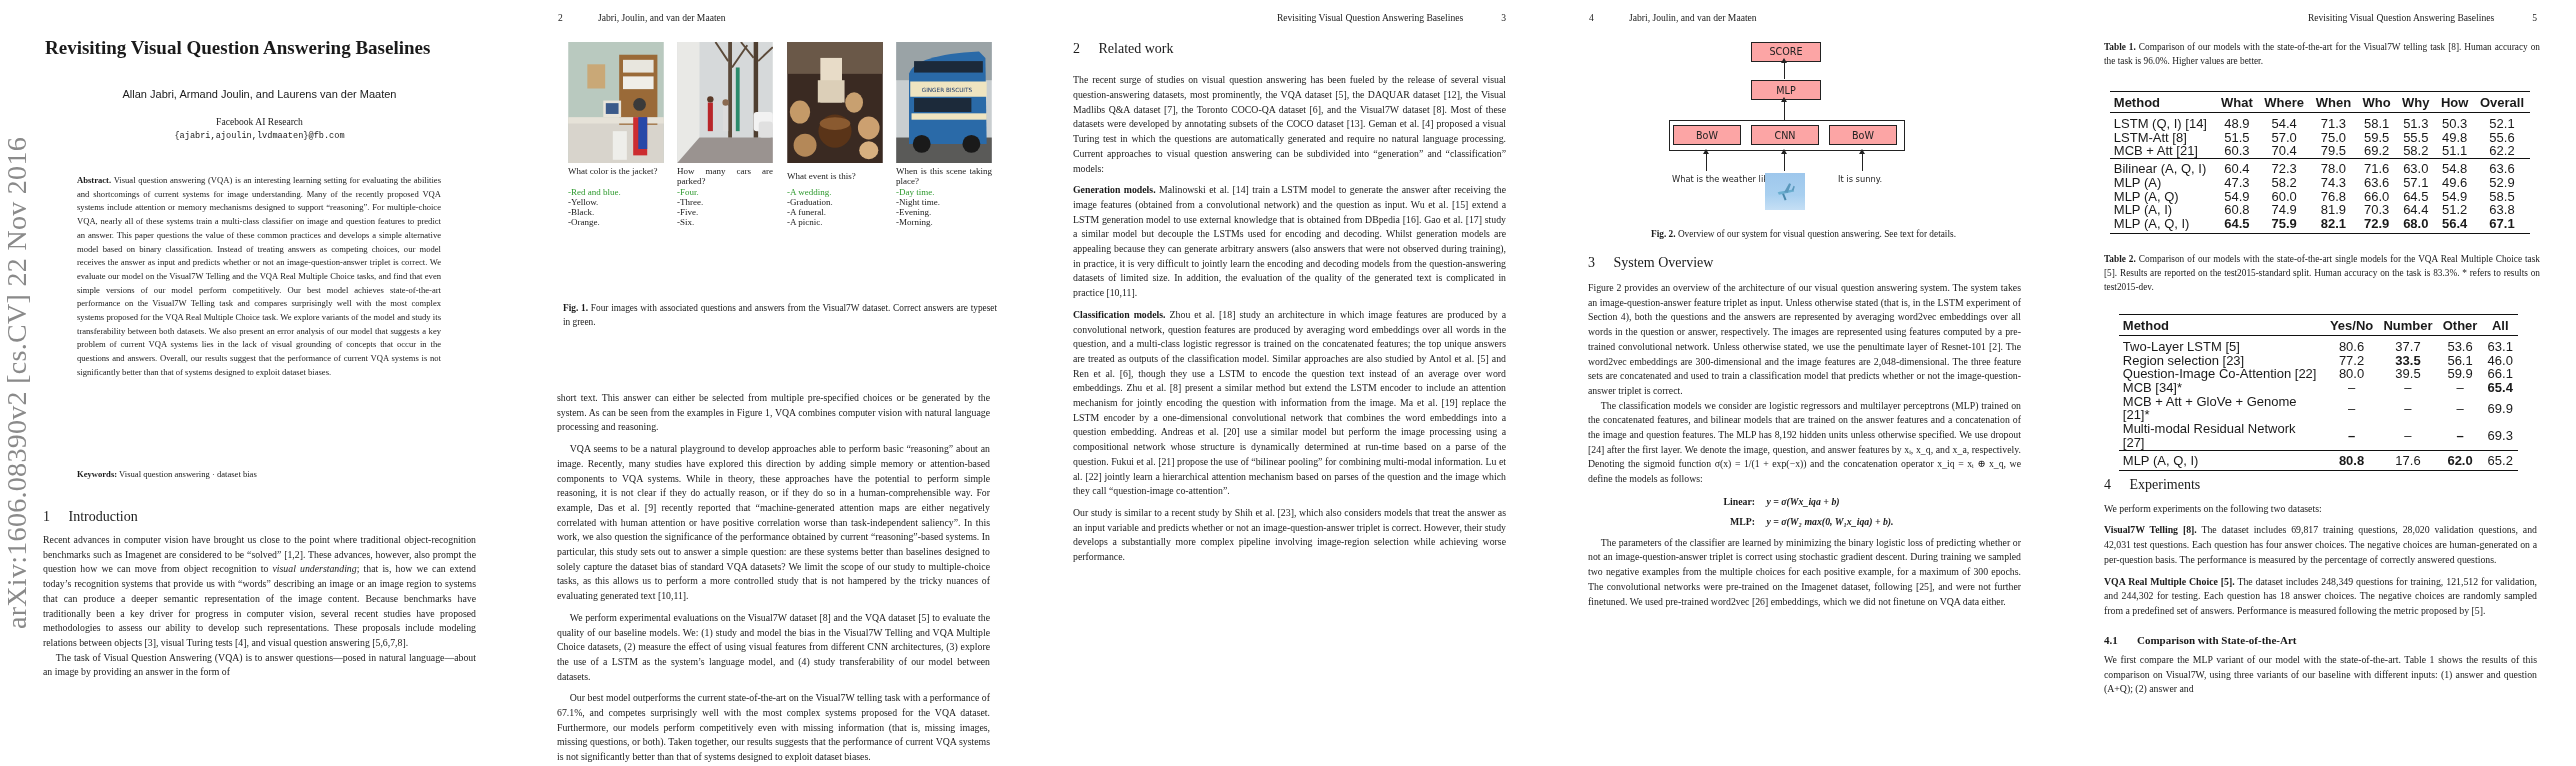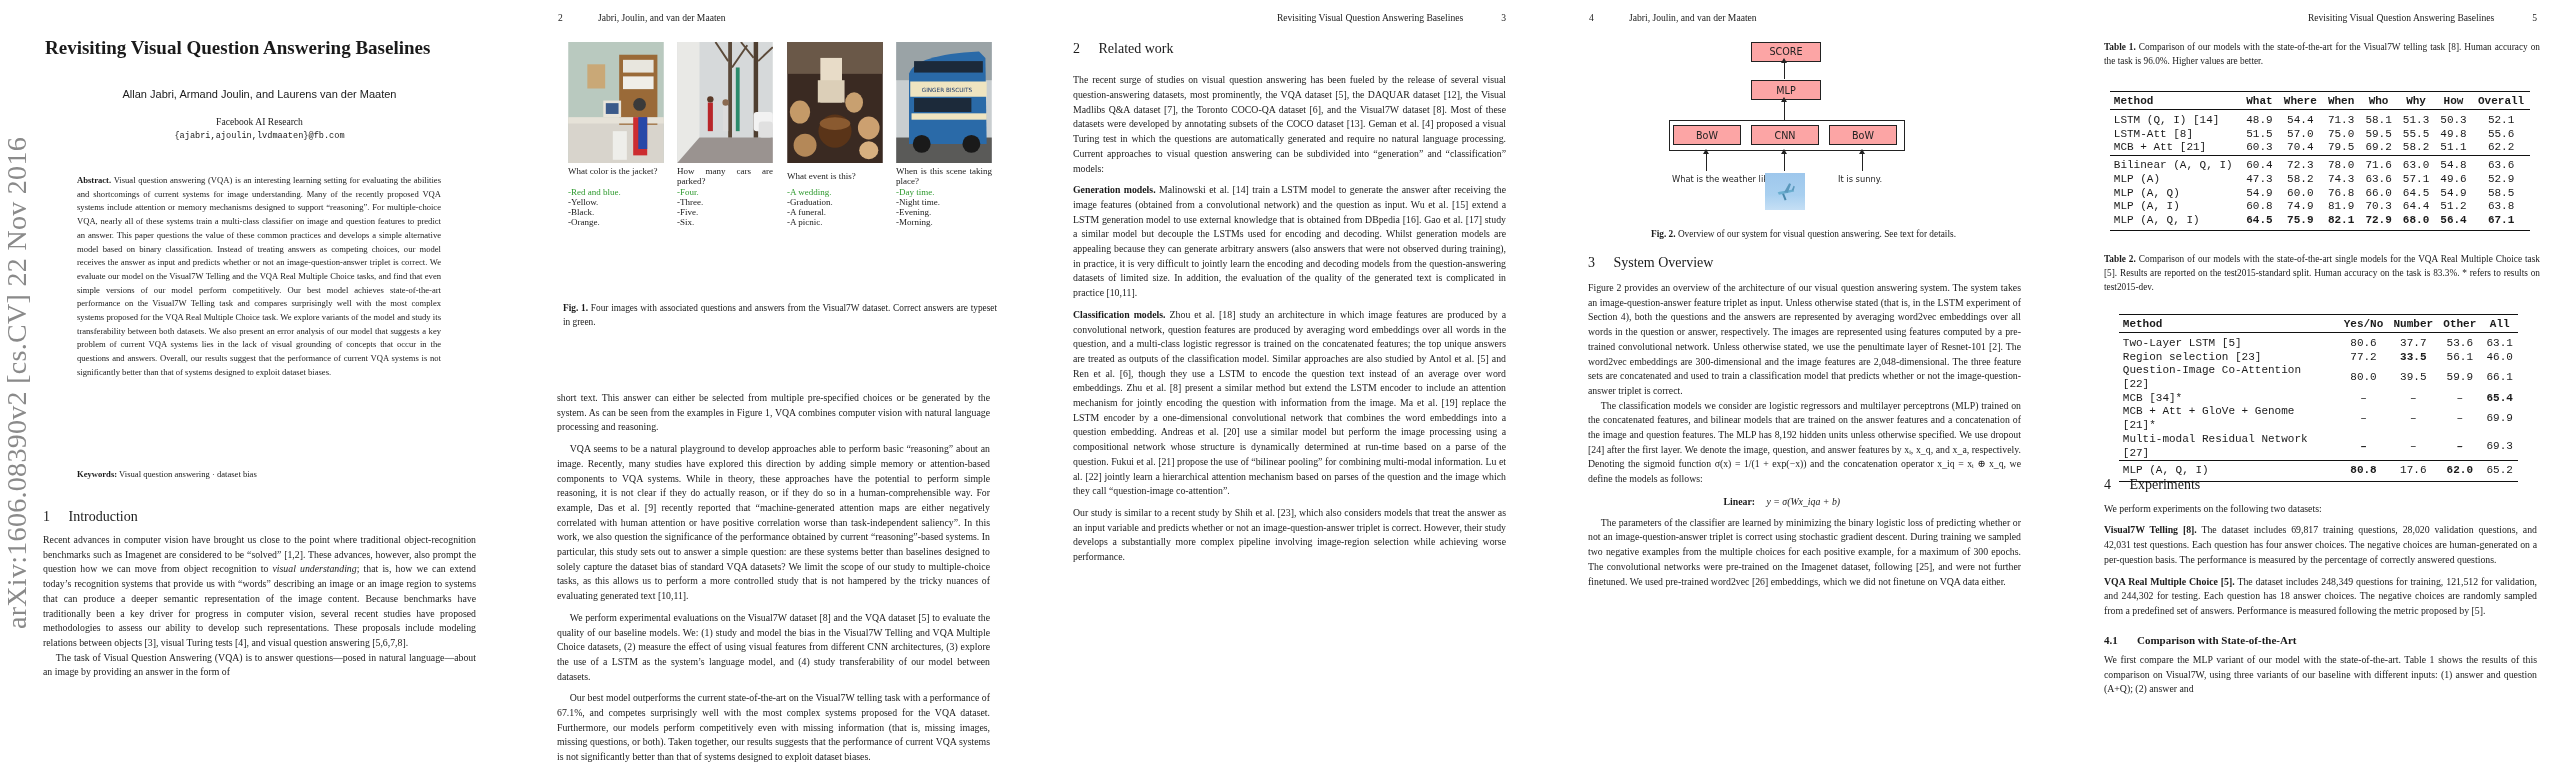--- a/index.html
+++ b/index.html
@@ -105,26 +105,26 @@
     font-size: 8.3px; color: #222; white-space: nowrap;
   }
   .plane-img {
     position: absolute; background: linear-gradient(180deg, #9ec7ec 0%, #a9d0f0 60%, #c5dff5 100%);
   }
 
   
   .eq-block { margin: 5.1px 0 3.8px 0; }
   .eq-row { display: flex; line-height: 20px; }
   .eq-label { width: 167px; text-align: right; font-weight: bold; padding-right: 11.5px; }
-  .eq-body { font-style: italic; }
+  .eq-body { font-style: italic; font-weight: bold; }
 
   
   table.res {
-    border-collapse: collapse; font-family: Liberation Mono, monospace;
-    font-size: 11px;
+    border-collapse: collapse; font-family: Liberation Sans, sans-serif;
+    font-size: 13px;
   }
   table.res th { font-weight: bold; padding: 3.2px 5.1px 1.9px 5.1px; }
   table.res td { padding: 0 5.1px; line-height: 13.7px; }
   table.res td.num, table.res th.num { text-align: center; }
   table.res td.m, table.res th.m { text-align: left; padding-left: 3.8px; }
   table.res thead tr { border-top: 1.6px solid #111; border-bottom: 1.3px solid #111; }
   table.res tbody.g1 tr:first-child td { padding-top: 3.8px; }
   table.res tbody.g2 { border-top: 1.3px solid #111; }
   table.res tbody.g2 tr:first-child td { padding-top: 3.2px; }
   table.res tbody.last { border-bottom: 1.6px solid #111; }
@@ -324,20 +324,24 @@
 
 <div class="col" style="left:1588px;top:254px">
   <h2 class="sec"><span class="n">3</span><span>System Overview</span></h2>
   <p style="margin-top:9px">Figure 2 provides an overview of the architecture of our visual question answering system. The system takes an image-question-answer feature triplet as input. Unless otherwise stated (that is, in the LSTM experiment of Section 4), both the questions and the answers are represented by averaging word2vec embeddings over all words in the question or answer, respectively. The images are represented using features computed by a pre-trained convolutional network. Unless otherwise stated, we use the penultimate layer of Resnet-101 [2]. The word2vec embeddings are 300-dimensional and the image features are 2,048-dimensional. The three feature sets are concatenated and used to train a classification model that predicts whether or not the image-question-answer triplet is correct.</p>
   <p class="indent">The classification models we consider are logistic regressors and multilayer perceptrons (MLP) trained on the concatenated features, and bilinear models that are trained on the answer features and a concatenation of the image and question features. The MLP has 8,192 hidden units unless otherwise specified. We use dropout [24] after the first layer. We denote the image, question, and answer features by xᵢ, x_q, and x_a, respectively. Denoting the sigmoid function σ(x) = 1/(1 + exp(−x)) and the concatenation operator x_iq = xᵢ ⊕ x_q, we define the models as follows:</p>
   <div class="eq-block">
     <div class="eq-row">
       <span class="eq-label">Linear:</span>
       <span class="eq-body">y = σ(Wx_iqa + b)</span>
     </div>
+    <div class="eq-row">
+      <span class="eq-label">MLP:</span>
+      <span class="eq-body">y = σ(W₂ max(0, W₁x_iqa) + b).</span>
+    </div>
   </div>
   <p class="indent">The parameters of the classifier are learned by minimizing the binary logistic loss of predicting whether or not an image-question-answer triplet is correct using stochastic gradient descent. During training we sampled two negative examples from the multiple choices for each positive example, for a maximum of 300 epochs. The convolutional networks were pre-trained on the Imagenet dataset, following [25], and were not further finetuned. We used pre-trained word2vec [26] embeddings, which we did not finetune on VQA data either.</p>
 </div>
 
 <div class="page" style="left:2061px">
   <div class="runhead right">
     <span>Revisiting Visual Question Answering Baselines</span><span class="num">5</span>
   </div>
 
   <div class="caption" style="position:absolute;left:43px;top:40px;width:436px">

